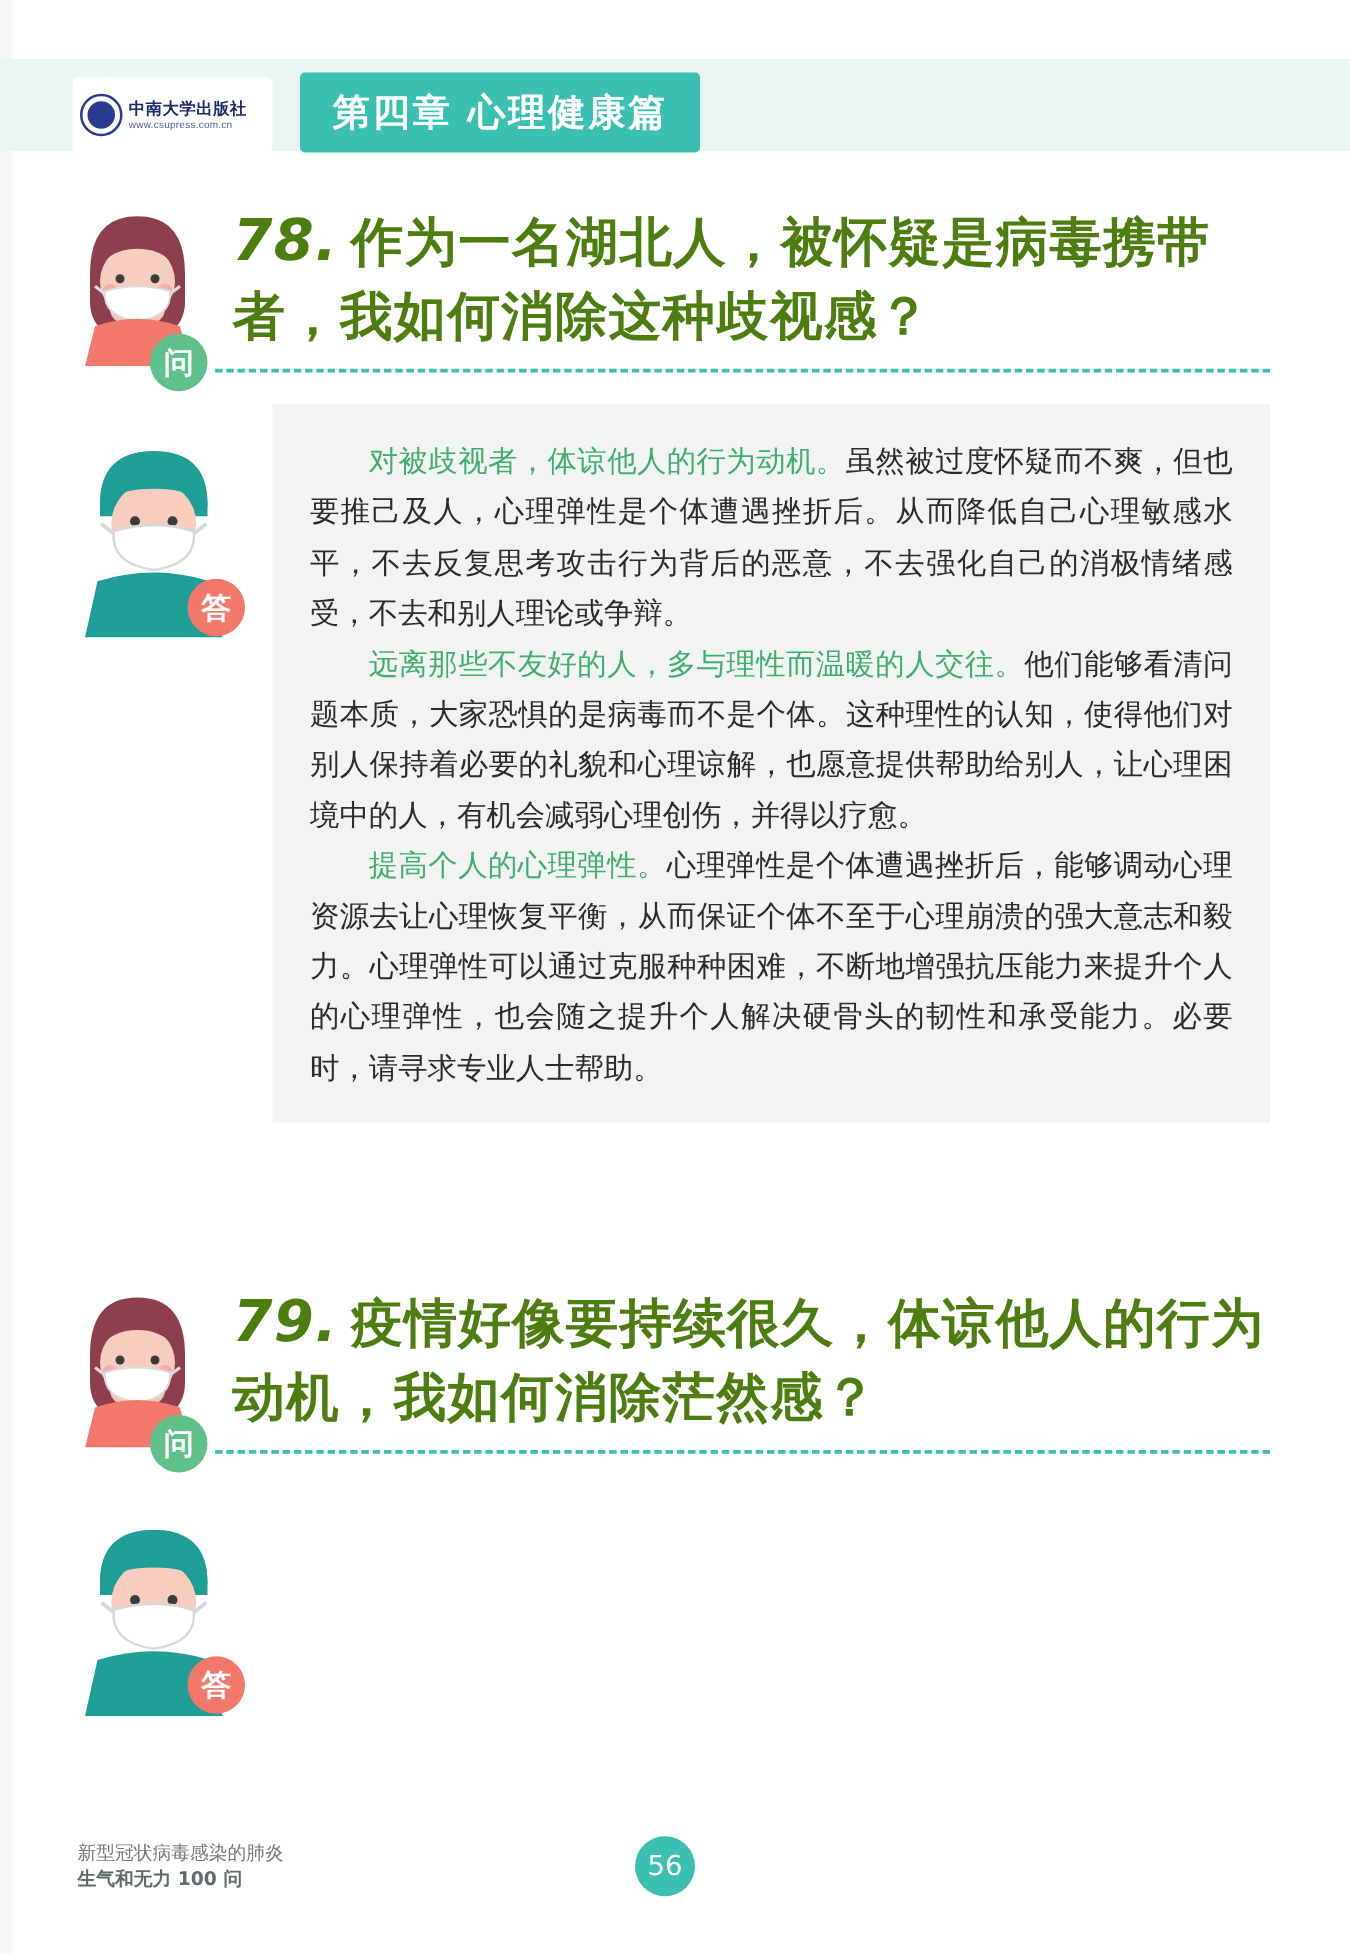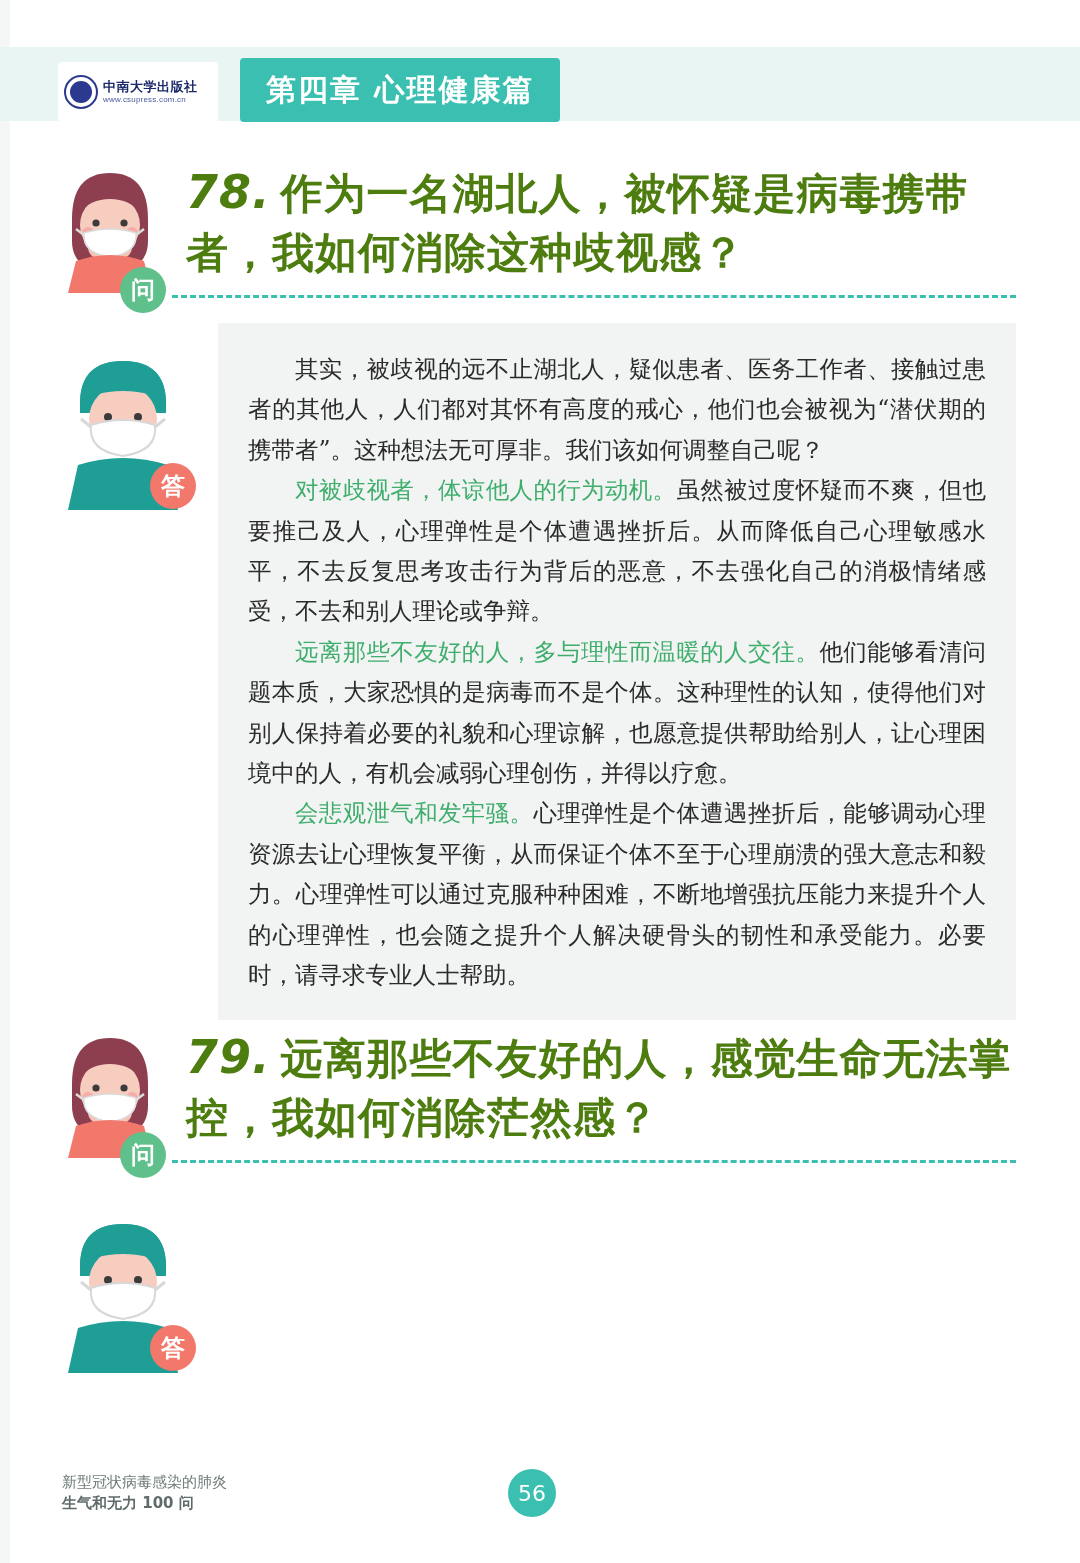--- a/index.html
+++ b/index.html
@@ -265,24 +265,23 @@
       <circle cx="80" cy="72" r="4" fill="#3b3b3b"></circle>
       <path d="M33 80 q32 -10 64 0 q3 26 -32 31 q-35 -5 -32 -31 z" fill="#ffffff" stroke="#d8d8d8" stroke-width="2"></path>
       <path d="M33 82 l-10 -8 M97 82 l10 -8" stroke="#d8d8d8" stroke-width="3" fill="none"></path>
       <path d="M20 120 q45 -14 90 0 l10 45 l-110 0 z" fill="#1f9e96"></path>
     </svg>
     <div class="badge badge-ans" style="top:158px;">
         <span>答</span>
       </div>
 
     <div class="answer-box" id="answer-78" style="top:18px;">
-        <p><span>其实，被歧视的远不止湖北人，疑似患者、医务工作者、接触过患者的其他人，人们都对其怀有高度的戒心，他们也会被视为“潜伏期的携带者”。这种想法无可厚非。我们该如何调整自己呢？</span></p>
         <p><span class="hl">对被歧视者，体谅他人的行为动机。</span><span>虽然被过度怀疑而不爽，但也要推己及人，心理弹性是个体遭遇挫折后。从而降低自己心理敏感水平，不去反复思考攻击行为背后的恶意，不去强化自己的消极情绪感受，不去和别人理论或争辩。</span></p>
         <p><span class="hl">远离那些不友好的人，多与理性而温暖的人交往。</span><span>他们能够看清问题本质，大家恐惧的是病毒而不是个体。这种理性的认知，使得他们对别人保持着必要的礼貌和心理谅解，也愿意提供帮助给别人，让心理困境中的人，有机会减弱心理创伤，并得以疗愈。</span></p>
-        <p><span class="hl">会悲观泄气和发牢骚。</span><span>心理弹性是个体遭遇挫折后，能够调动心理资源去让心理恢复平衡，从而保证个体不至于心理崩溃的强大意志和毅力。心理弹性可以通过克服种种困难，不断地增强抗压能力来提升个人的心理弹性，也会随之提升个人解决硬骨头的韧性和承受能力。必要时，请寻求专业人士帮助。</span></p>
+        <p><span class="hl">提高个人的心理弹性。</span><span>心理弹性是个体遭遇挫折后，能够调动心理资源去让心理恢复平衡，从而保证个体不至于心理崩溃的强大意志和毅力。心理弹性可以通过克服种种困难，不断地增强抗压能力来提升个人的心理弹性，也会随之提升个人解决硬骨头的韧性和承受能力。必要时，请寻求专业人士帮助。</span></p>
       </div>
   </div>
 </div>
 
 <div class="qa-section" id="section-79">
 
   <div class="q-row">
     <svg class="avatar-q" viewBox="0 0 104 130">
       <path d="M14 56 q0 -46 38 -46 q38 0 38 46 l0 22 q0 18 -14 26 l-48 0 q-14 -8 -14 -26 z" fill="#8e3f4f"></path>
       <rect x="30" y="66" width="44" height="30" rx="12" fill="#f5c3b4"></rect>
@@ -293,21 +292,21 @@
       <circle cx="66" cy="60" r="3.6" fill="#3b3b3b"></circle>
       <circle cx="30" cy="70" r="6" fill="#f3a2a0" opacity="0.75"></circle>
       <circle cx="74" cy="70" r="6" fill="#f3a2a0" opacity="0.75"></circle>
       <path d="M26 70 q26 -8 52 0 q2 20 -26 24 q-28 -4 -26 -24 z" fill="#ffffff" stroke="#dcdcdc" stroke-width="1.5"></path>
       <path d="M26 72 l-8 -6 M78 72 l8 -6" stroke="#dcdcdc" stroke-width="2.5" fill="none"></path>
       <path d="M18 98 q34 -12 68 0 l8 32 l-84 0 z" fill="#f2786b"></path>
     </svg>
     <div class="badge badge-ask">问</div>
 
     <div class="q-title">
-      <span class="q-num">79.</span><span>远离那些不友好的人，感觉生命无法掌控，我如何消除茫然感？</span>
+      <span class="q-num">79.</span><span>疫情好像要持续很久，体谅他人的行为动机，我如何消除茫然感？</span>
     </div>
     <div class="dashed-line"></div>
   </div>
 
   <div class="a-row" style="height:230px;">
     <svg class="avatar-d" viewBox="0 0 130 165" style="top:38px;">
       <path d="M22 58 q0 -42 43 -42 q43 0 43 42 l0 10 l-86 0 z" fill="#1f9e96"></path>
       <ellipse cx="65" cy="74" rx="34" ry="34" fill="#f7cdc0"></ellipse>
       <path d="M22 60 q0 -44 43 -44 q43 0 43 44 q-12 -14 -43 -14 q-31 0 -43 14 z" fill="#1f9e96"></path>
       <circle cx="50" cy="72" r="4" fill="#3b3b3b"></circle>

